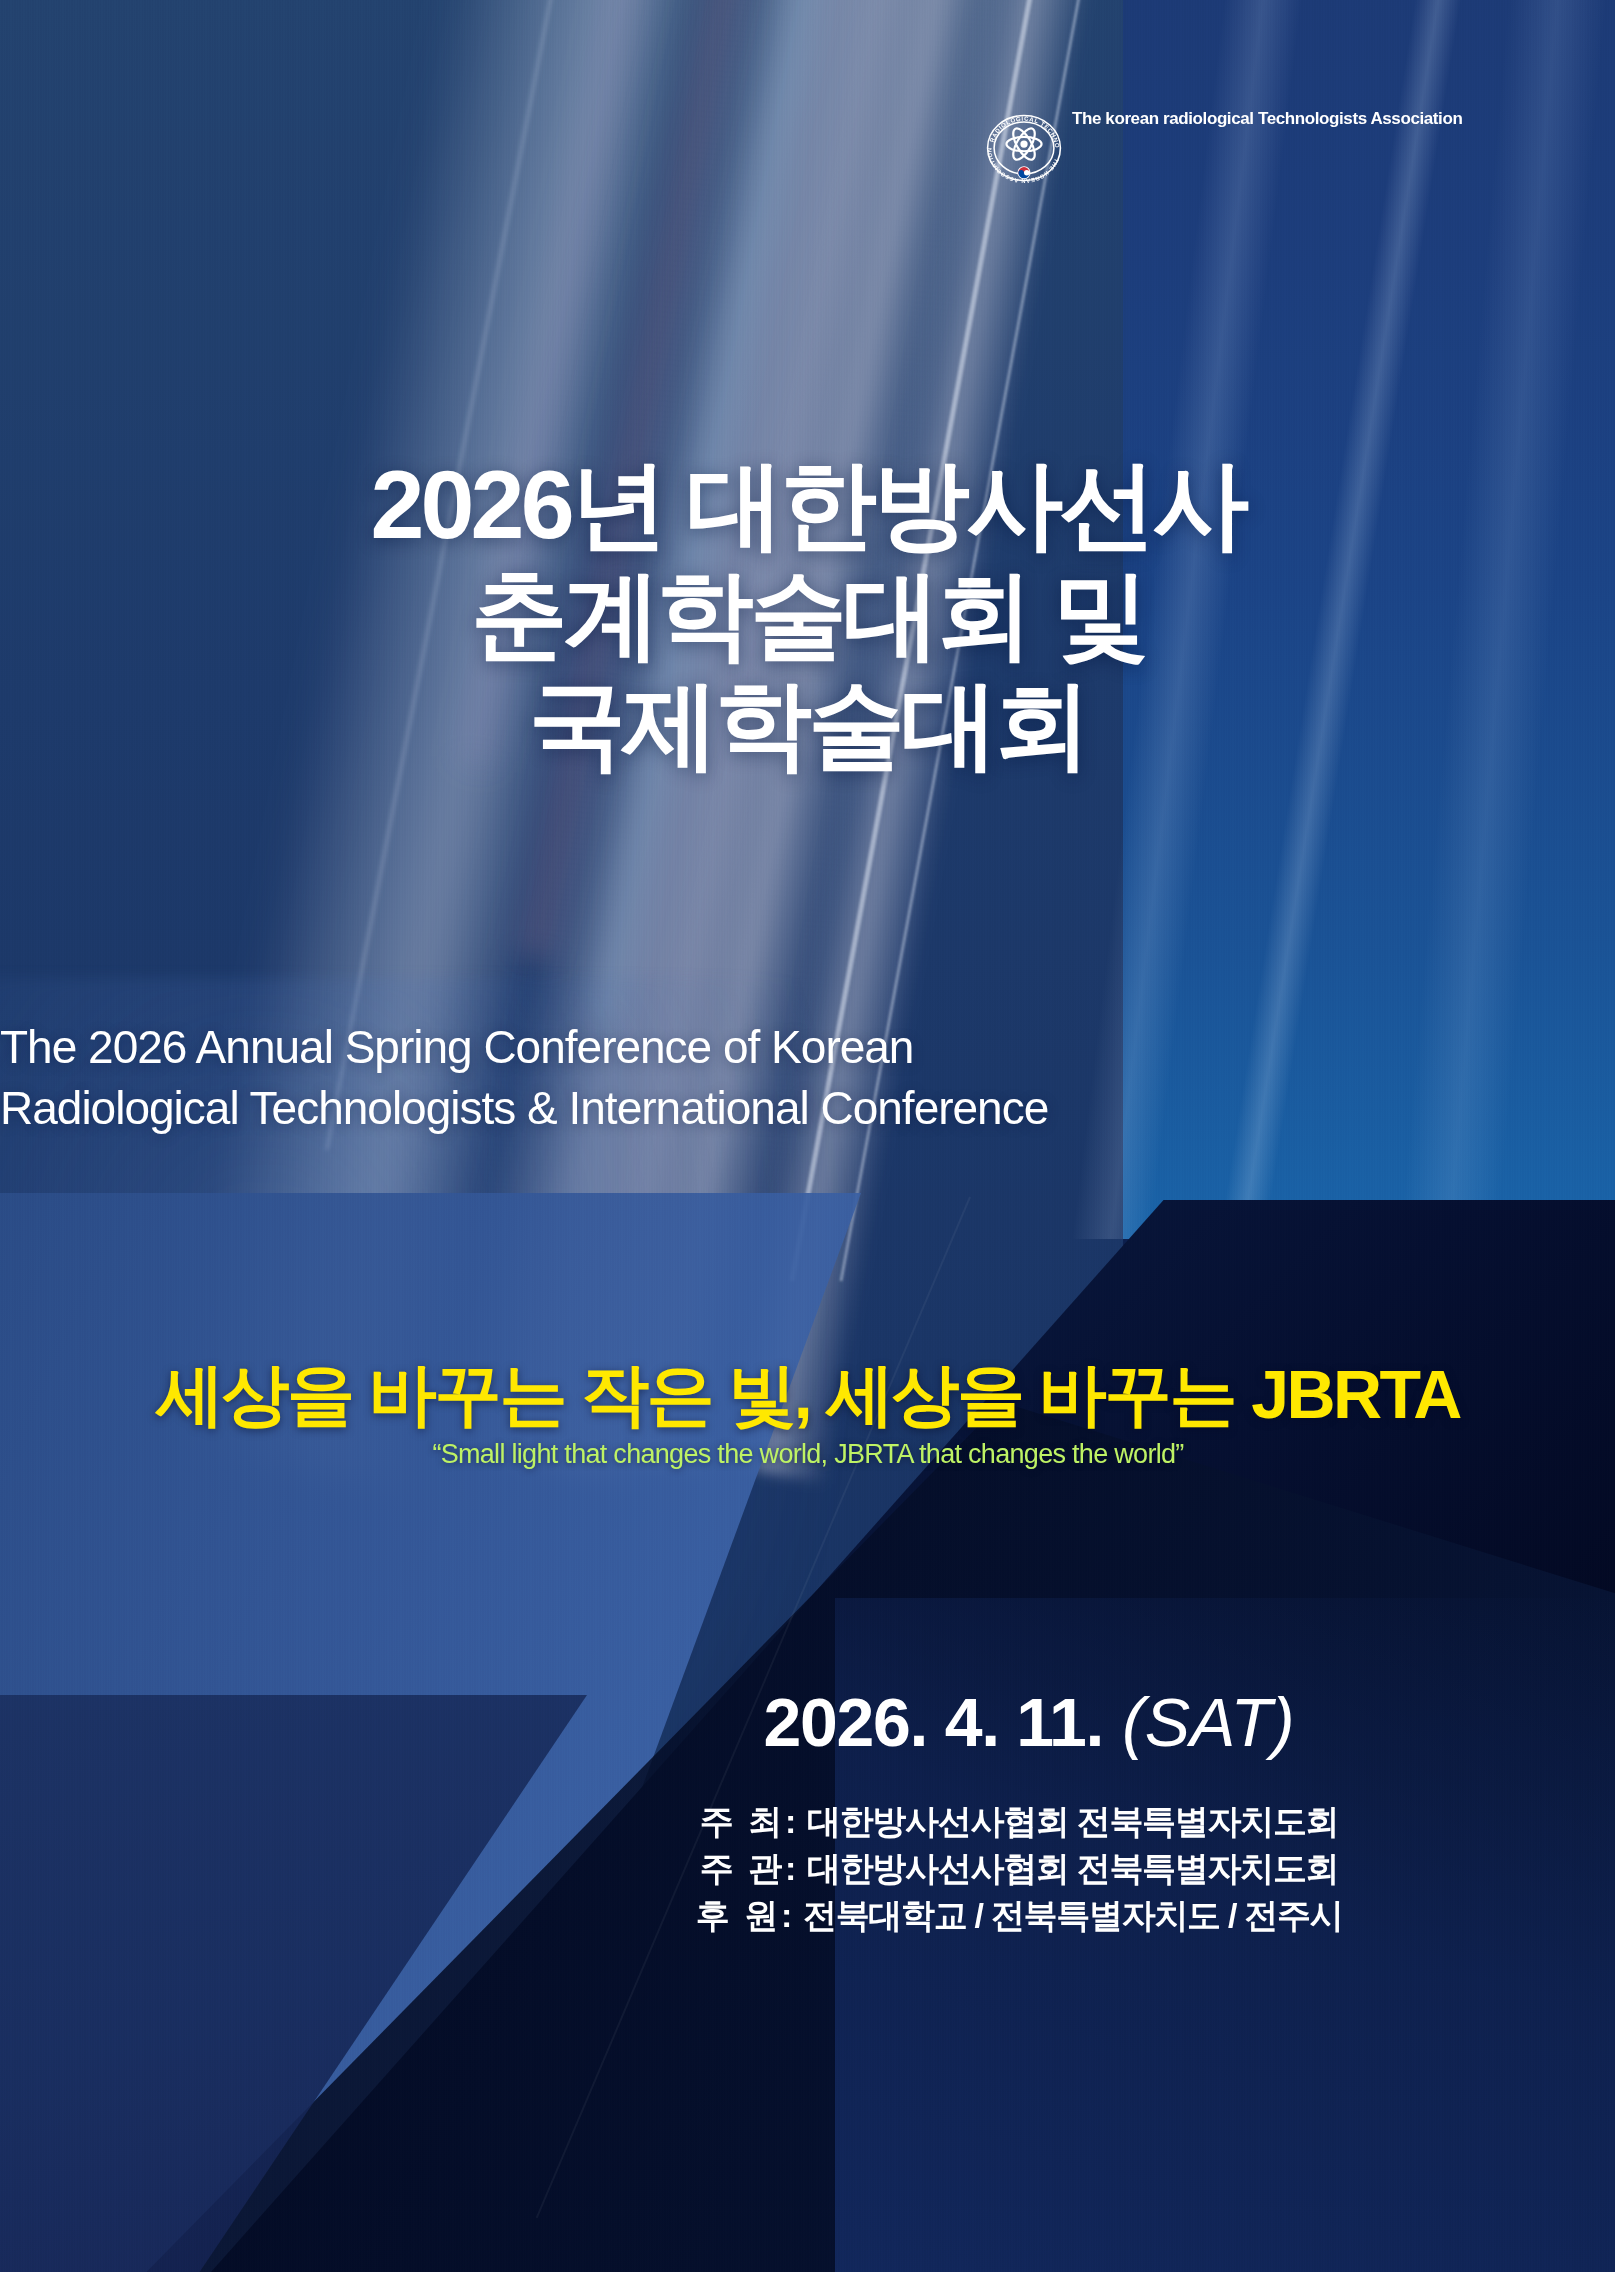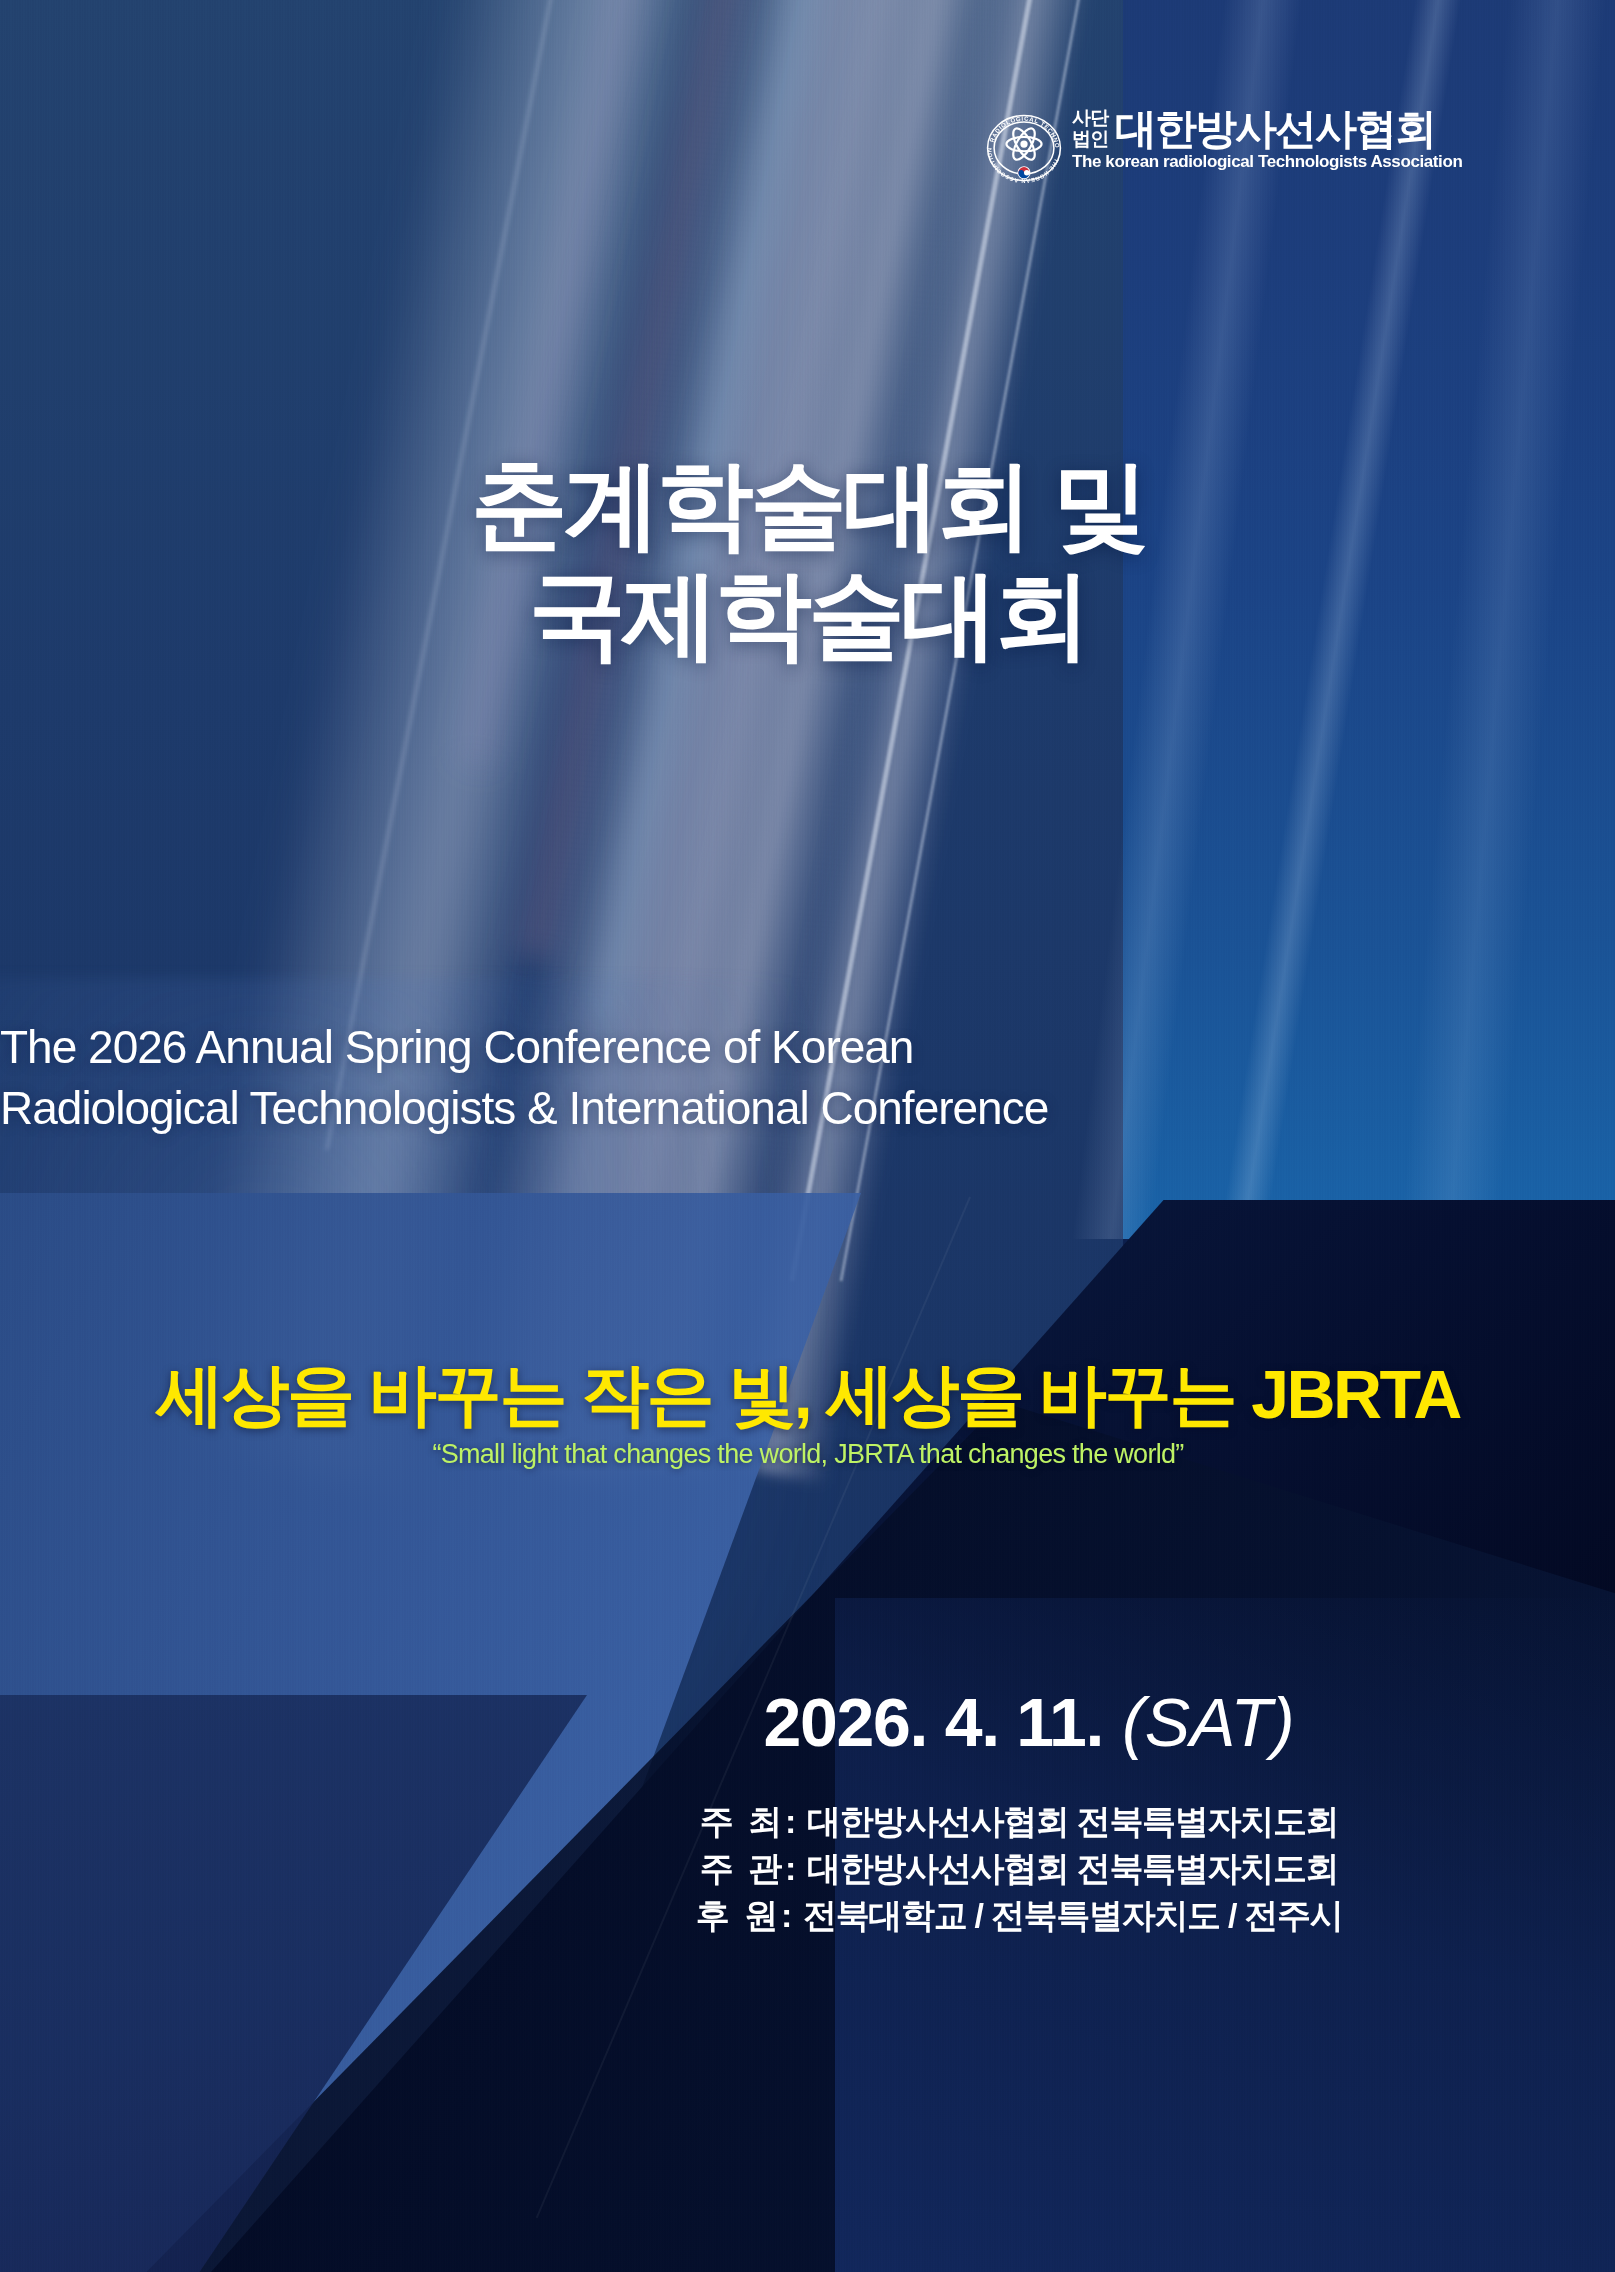--- a/index.html
+++ b/index.html
@@ -268,30 +268,26 @@
           </defs>
           <text font-family="Liberation Sans, sans-serif" font-size="9.2" font-weight="700" fill="#ffffff" letter-spacing="1.1">
             <textPath href="#arcTop" startOffset="7%">RADIOLOGICAL TECHNOLOGISTS</textPath>
           </text>
           <text font-family="Liberation Sans, sans-serif" font-size="8.6" font-weight="700" fill="#ffffff" letter-spacing="1">
             <textPath href="#arcBot" startOffset="9%">THE KOREAN ASSOCIATION</textPath>
           </text>
         </svg>
       </div>
       <div id="logo-text">
-        <div class="logo-row">
-          <span class="logo-prefix">사단
-법인</span>
-          <span class="logo-kor">대한방사선사협회</span>
-        </div>
         <div class="logo-eng">The korean radiological Technologists Association</div>
       </div>
     </div>
 
     <div id="title-block">
+      <div class="title-line">2026년  대한방사선사</div>
       <div class="title-line">춘계학술대회  및</div>
       <div class="title-line">국제학술대회</div>
     </div>
 
     <div id="subtitle-block">
       <div class="subtitle-line">The 2026 Annual Spring Conference of Korean</div>
       <div class="subtitle-line">Radiological Technologists &amp; International Conference</div>
     </div>
 
     <div id="slogan-block">

